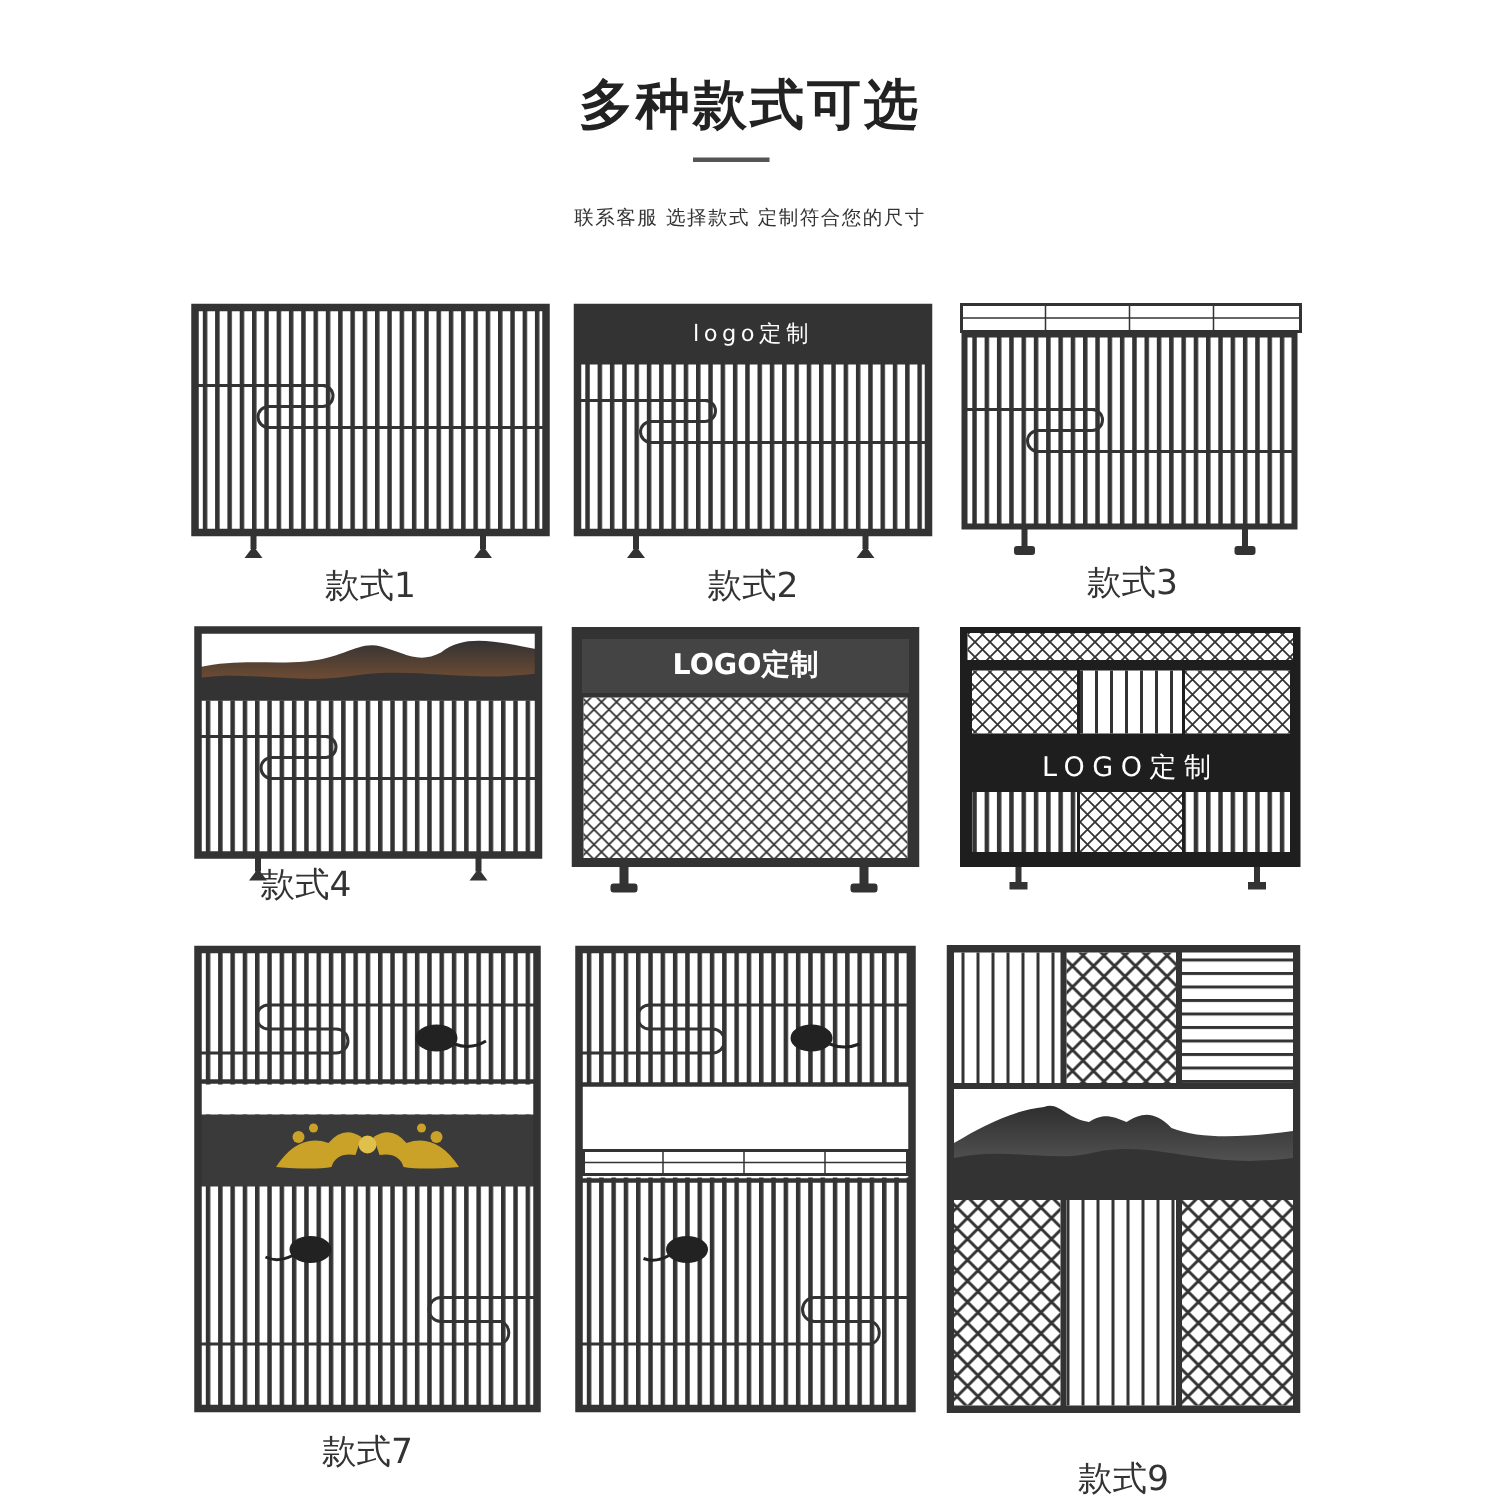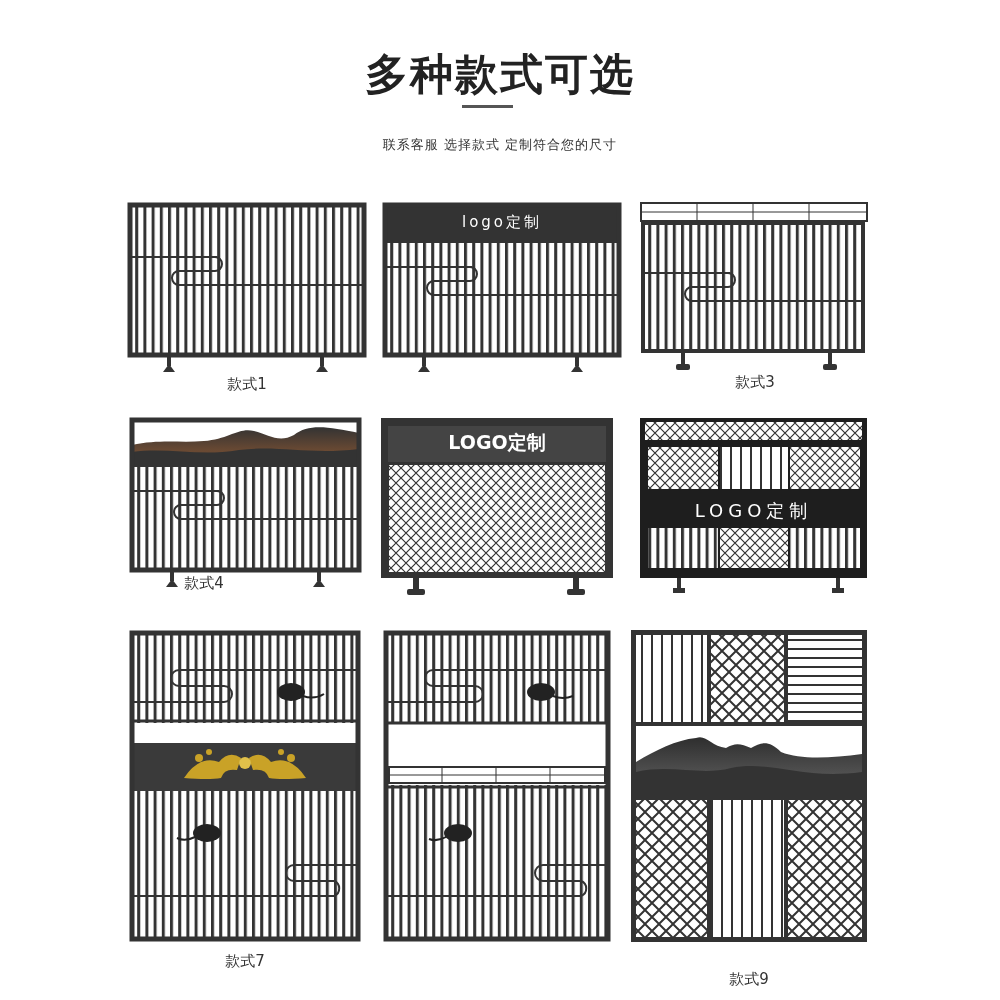--- a/index.html
+++ b/index.html
@@ -1,22 +1,22 @@
 <!DOCTYPE html>
 <html><head>
 <meta charset="utf-8">
 <style>
   html, body { margin:0; padding:0; background:#ffffff; }
   body { width:1000px; height:1000px; position:relative; overflow:hidden; font-family:"DejaVu Sans","Liberation Sans",sans-serif; }
-  .title { position:absolute; left:0; top:46px; width:1000px; text-align:center; font-size:43px; font-weight:bold; color:#222; letter-spacing:2px; }
+  .title { position:absolute; left:0; top:46px; width:1000px; text-align:center; font-size:36px; font-weight:bold; color:#222; letter-spacing:2px; }
   .rule { position:absolute; left:462px; top:105px; width:51px; height:3px; background:#555; }
   .subtitle { position:absolute; left:0; top:136px; width:1000px; text-align:center; font-size:13px; color:#333; letter-spacing:1px; }
   .card { position:absolute; }
   .card svg { position:absolute; left:0; top:0; }
-  .label { position:absolute; text-align:center; font-size:15px; color:#333; }
+  .label { position:absolute; text-align:center; font-size:23px; color:#333; }
 </style>
 </head>
 <body>
 
 <div class="title">多种款式可选</div>
 <div class="rule"></div>
 <div class="subtitle">联系客服 选择款式 定制符合您的尺寸</div>
 
 <svg width="0" height="0" style="position:absolute">
   <defs>
@@ -71,20 +71,21 @@
     <rect x="3" y="3" width="234" height="38" fill="#333"></rect>
     <rect x="3" y="3" width="234" height="150" fill="none" stroke="#333" stroke-width="5"></rect>
     <line x1="3" y1="65" x2="90" y2="65" stroke="#333" stroke-width="2"></line>
     <path d="M45 65 L88 65 A7 7 0 0 1 88 79 L52 79 A7 7 0 0 0 52 93 L237 93" fill="none" stroke="#333" stroke-width="2"></path>
     <rect x="40" y="154" width="4" height="10" fill="#333"></rect>
       <path d="M36 170 L42 162 L48 170 Z" fill="#333"></path>
     <rect x="193" y="154" width="4" height="10" fill="#333"></rect>
       <path d="M189 170 L195 162 L201 170 Z" fill="#333"></path>
   </svg>
   <div style="position:absolute;left:0;top:11px;width:240px;text-align:center;color:#fff;font-size:15px;letter-spacing:3px;">logo定制</div>
+  <div class="label" style="left:0;top:173px;width:240px;">款式2</div>
 </div>
 
 <div class="card" style="left:640px;top:201px;width:230px;height:180px;">
   <svg width="230" height="180">
     <rect x="1" y="2" width="226" height="18" fill="#fff" stroke="#333" stroke-width="2"></rect>
     <line x1="1" y1="11" x2="227" y2="11" stroke="#333" stroke-width="1"></line>
     <line x1="57" y1="2" x2="57" y2="20" stroke="#333" stroke-width="1"></line>
     <line x1="113" y1="2" x2="113" y2="20" stroke="#333" stroke-width="1"></line>
     <line x1="169" y1="2" x2="169" y2="20" stroke="#333" stroke-width="1"></line>
     <rect x="3" y="22" width="220" height="128" fill="url(#vbars)"></rect>

